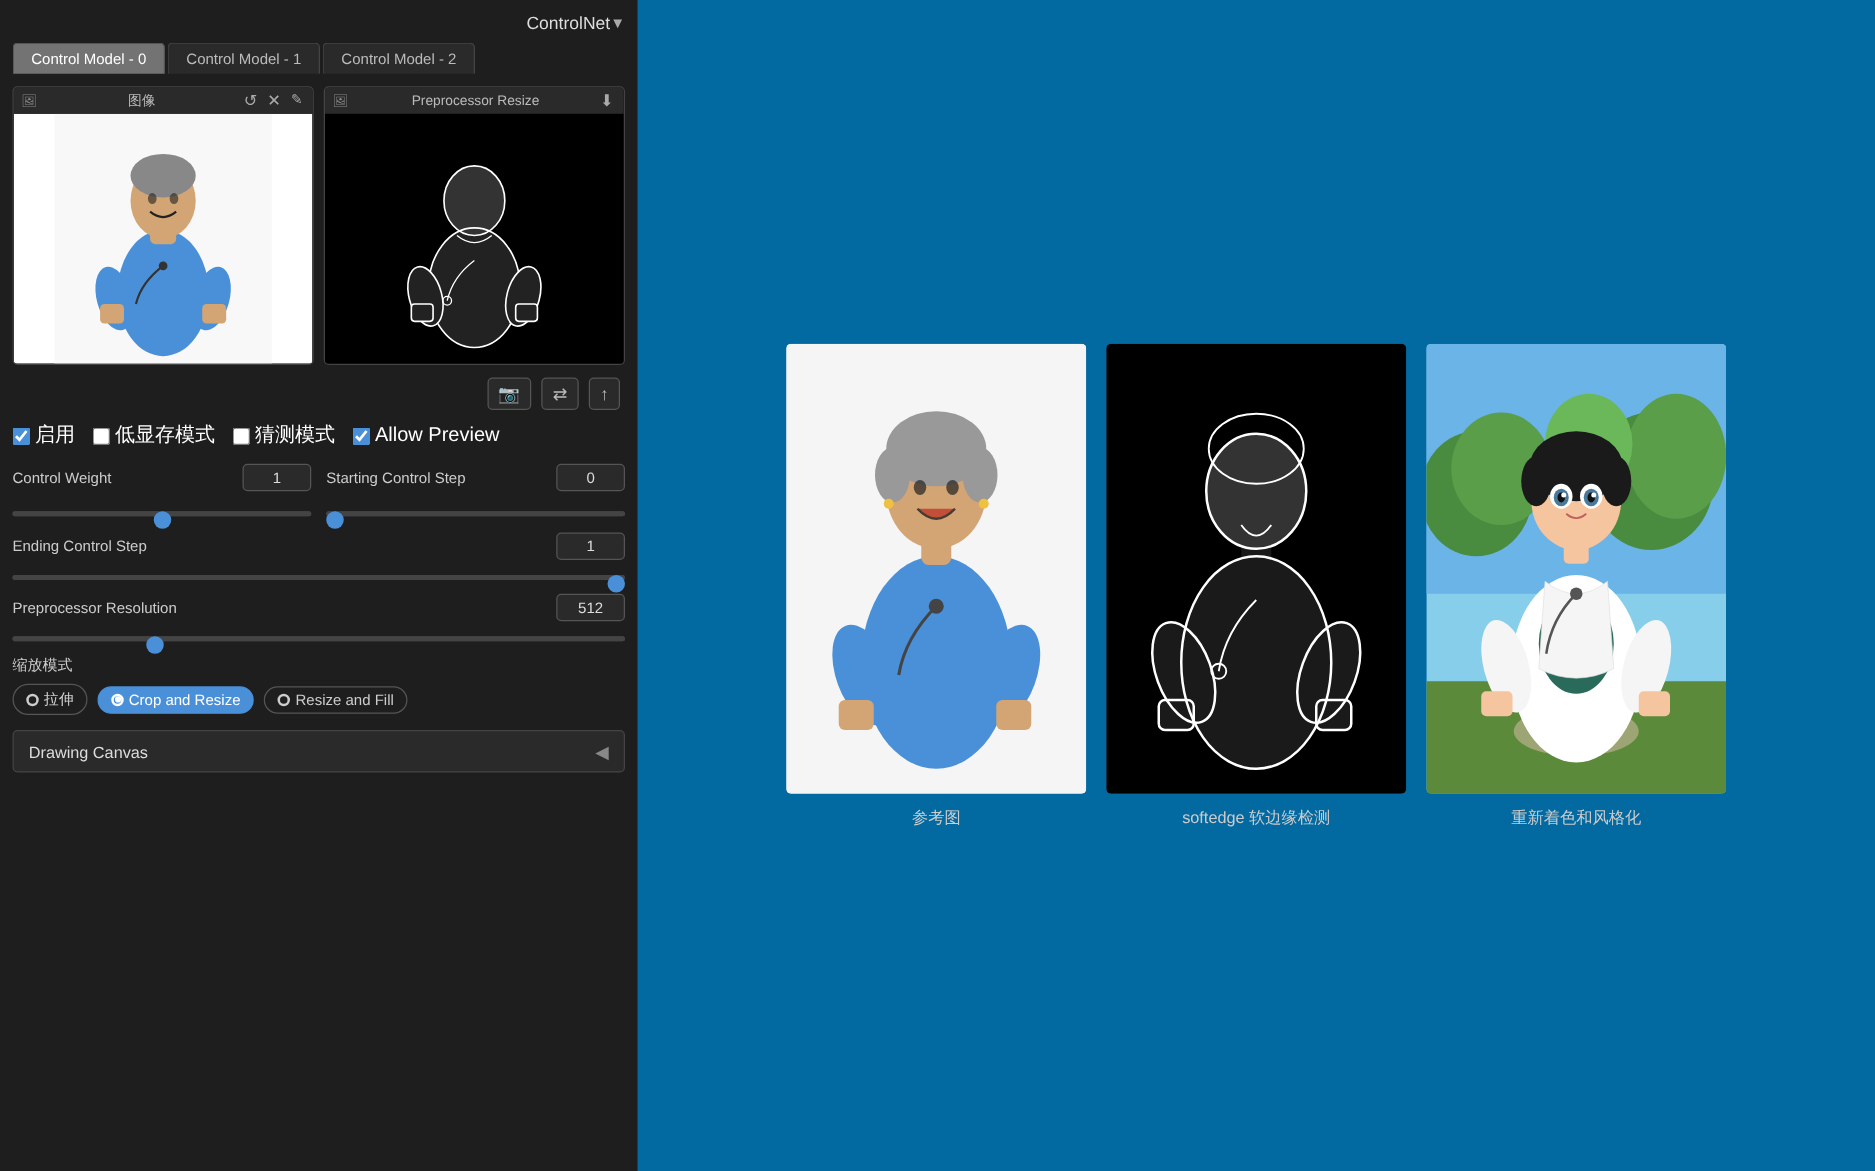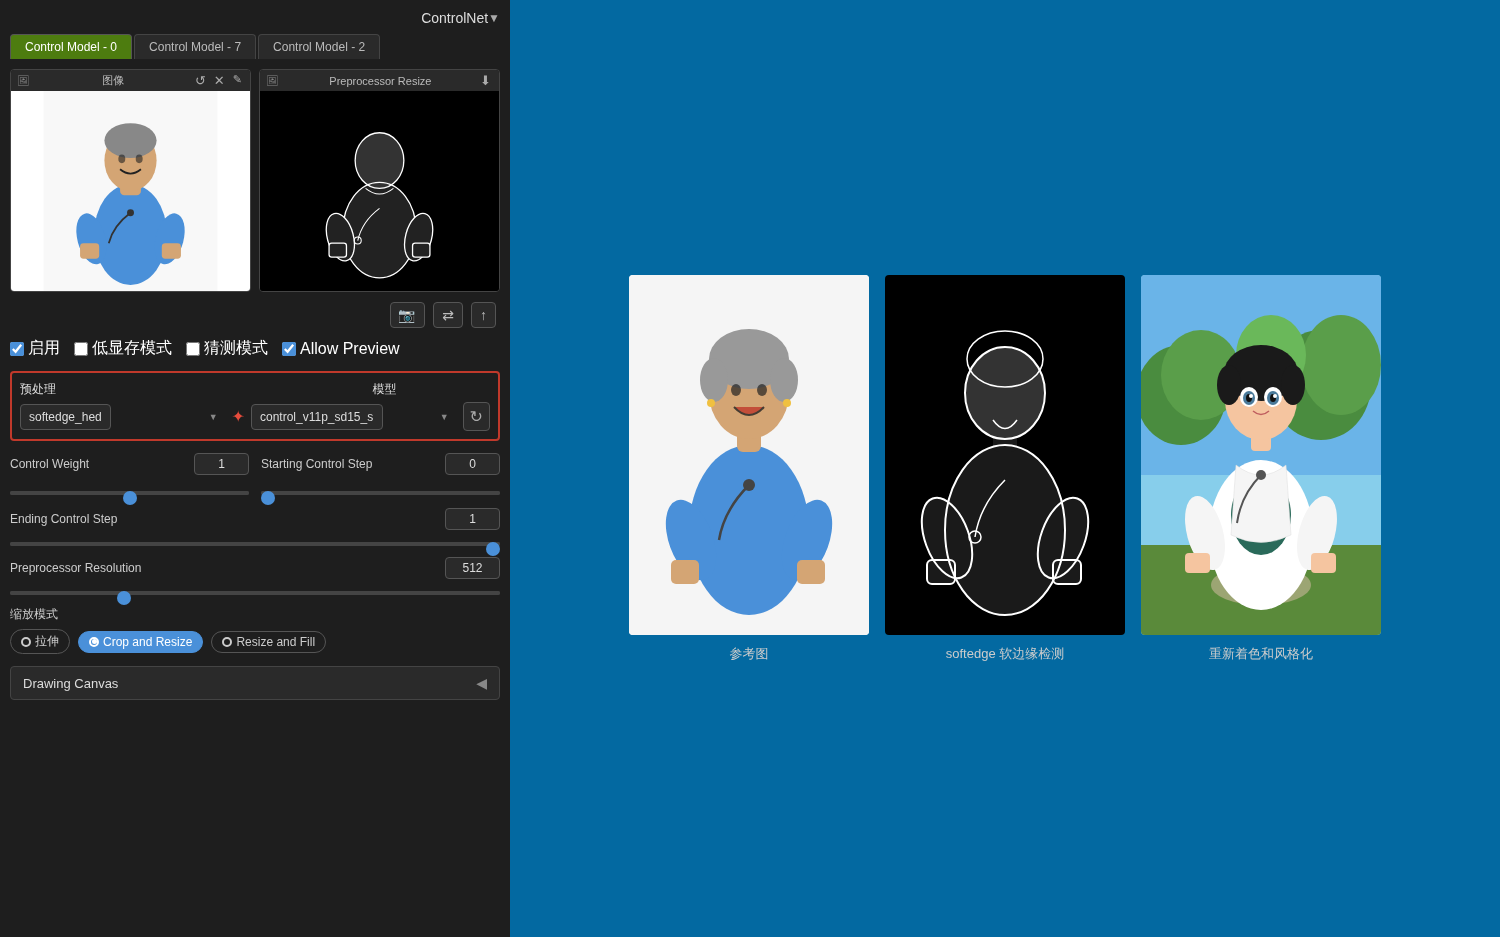--- a/index.html
+++ b/index.html
@@ -55,21 +55,21 @@
       padding: 5px 14px;
       border-radius: 4px 4px 0 0;
       cursor: pointer;
       font-size: 12px;
       color: #bbb;
       background: #2a2a2a;
       border: 1px solid #444;
       border-bottom: none;
     }
     .tab.active {
-      background: #4d7c0f;
+      background: #737373;
       color: #fff;
       border-color: #555;
     }
 
     
     .image-row {
       display: flex;
       gap: 8px;
       margin-bottom: 10px;
     }
@@ -379,21 +379,21 @@
   <div class="panel-header">
     <span class="panel-title">ControlNet</span>
     <span class="panel-collapse-icon">▼</span>
   </div>
 
   <div class="tabs">
     <div class="tab active">
       <span>Control Model - 0</span>
     </div>
     <div class="tab">
-      <span>Control Model - 7</span>
+      <span>Control Model - 1</span>
     </div>
     <div class="tab">
       <span>Control Model - 2</span>
     </div>
   </div>
 
   <div class="image-row">
 
     <div class="image-box">
       <div class="image-box-header">
@@ -492,40 +492,20 @@
     <label class="checkbox-item">
       <input type="checkbox" style="">
       <span class="checkbox-label">猜测模式</span>
     </label>
     <label class="checkbox-item">
       <input type="checkbox" checked="" style="">
       <span class="checkbox-label">Allow Preview</span>
     </label>
   </div>
 
-  <div class="model-row">
-    <div class="model-row-labels">
-      <span class="model-label">预处理</span>
-      <span class="model-label" style="margin-left: 50%;">模型</span>
-    </div>
-    <div class="model-controls">
-      <div class="model-select-wrapper">
-        <select class="model-select">
-          <option>softedge_hed</option>
-        </select>
-      </div>
-      <span class="star-icon">✦</span>
-      <div class="model-select-wrapper">
-        <select class="model-select">
-          <option>control_v11p_sd15_s</option>
-        </select>
-      </div>
-      <span class="refresh-icon">↻</span>
-    </div>
-  </div>
 
   <div style="display: grid; grid-template-columns: 1fr 1fr; gap: 0 12px; margin-bottom: 4px;">
     <div>
       <div style="display:flex; align-items:center; justify-content:space-between; margin-bottom:4px;">
         <span class="slider-label">Control Weight</span>
         <span class="slider-value">1</span>
       </div>
     </div>
     <div>
       <div style="display:flex; align-items:center; justify-content:space-between; margin-bottom:4px;">

